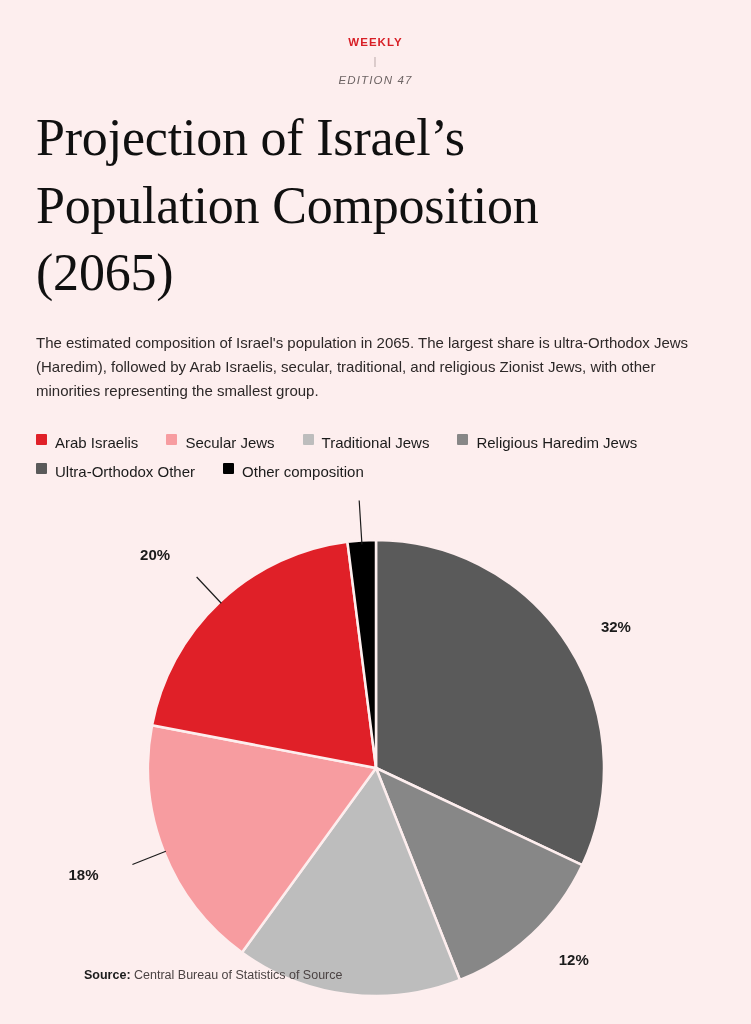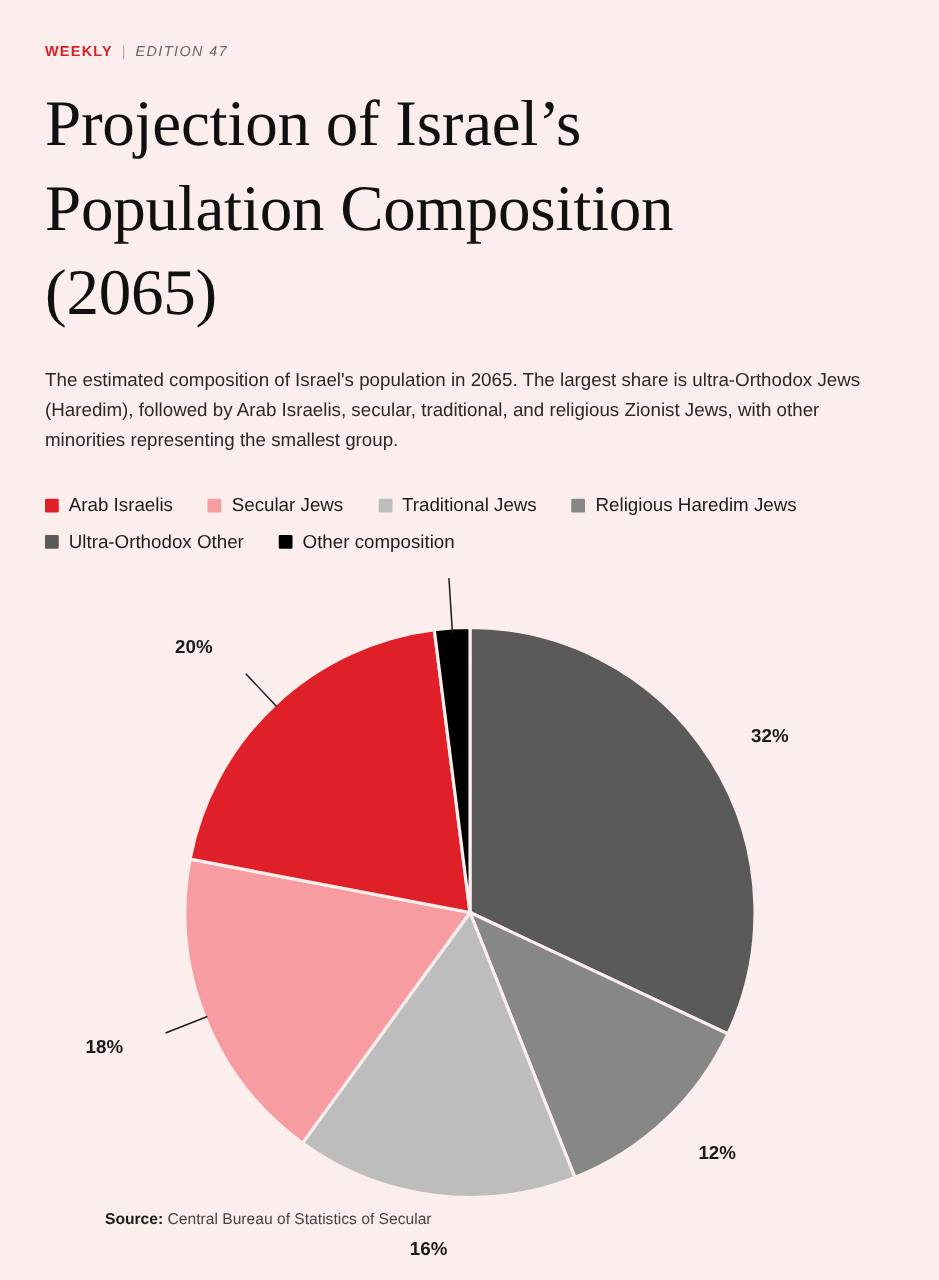--- a/index.html
+++ b/index.html
@@ -25,20 +25,21 @@
 
   
   .kicker {
     display: flex;
     align-items: center;
     gap: 7px;
     font-size: 11.5px;
     letter-spacing: 0.09em;
     font-weight: bold;
     margin-bottom: 18px;
+    flex-direction: column;
   }
   .kicker-weekly { color: #d81f26; }
   .kicker-sep { color: #b9a8a8; font-weight: normal; }
   .kicker-edition { color: #6d6464; letter-spacing: 0.10em; font-weight: normal; font-style: italic; }
 
   
   .title {
     font-family: "Liberation Serif", serif;
     font-size: 52px;
     line-height: 1.30;
@@ -61,21 +62,20 @@
   
   .legend {
     display: flex;
     flex-wrap: wrap;
     align-items: center;
     max-width: 660px;
     margin-bottom: 6px;
   }
   .legend-item {
     display: flex;
-    align-items: center;
     gap: 8px;
     margin-right: 28px;
     margin-bottom: 12px;
     font-size: 15px;
     color: #1b1b1b;
     white-space: nowrap;
   }
   .legend-swatch {
     width: 11px;
     height: 11px;
@@ -167,16 +167,16 @@
         <line x1="185.2923540601163" y1="105.25309020276103" x2="160.64865824668348" y2="79.01021961559024" stroke="#1b1b1b" stroke-width="1.2"></line>
         <text x="134.11224506882283" y="62.141160792947886" text-anchor="end" font-family="&quot;Liberation Sans&quot;, sans-serif" font-size="15" font-weight="bold" fill="#1b1b1b">20%</text>
         <path d="M 340 270 L 311.42402274733877 43.797848100299035 A 228 228 0 0 1 339.99999999999994 42 Z" fill="#000000" stroke="#fdeeee" stroke-width="2.5"></path>
         <line x1="325.93492362543367" y1="46.44201283206718" x2="323.1721407661438" y2="2.5288367812232195" stroke="#1b1b1b" stroke-width="1.2"></line>
         <text x="321.2884251802644" y="-31.411965071624934" text-anchor="middle" font-family="&quot;Liberation Sans&quot;, sans-serif" font-size="15" font-weight="bold" fill="#1b1b1b">2%</text>
       </svg>
   </div>
 
   <div class="source">
     <span class="source-label">Source:</span>
-    <span>Central Bureau of Statistics of Secular</span>
+    <span>Central Bureau of Statistics of Source</span>
   </div>
 
 </div>
 
 </body></html>

